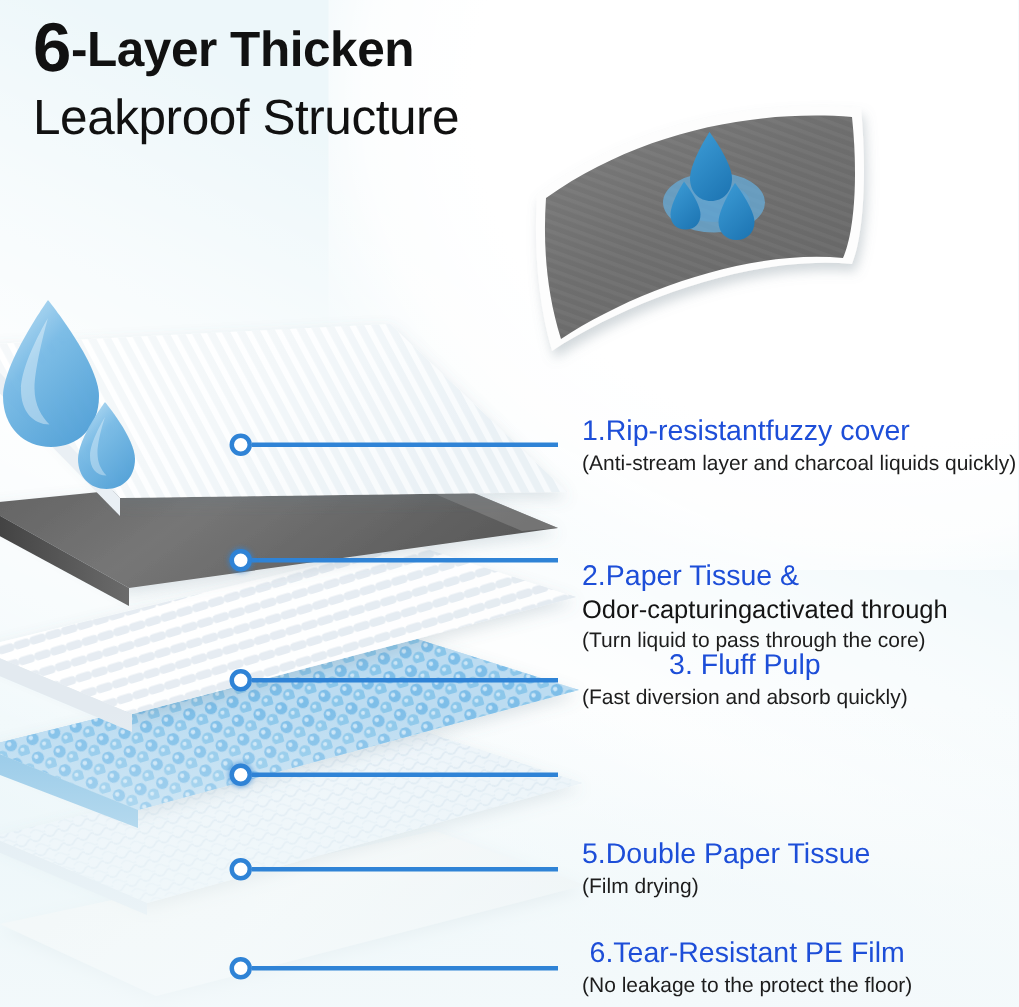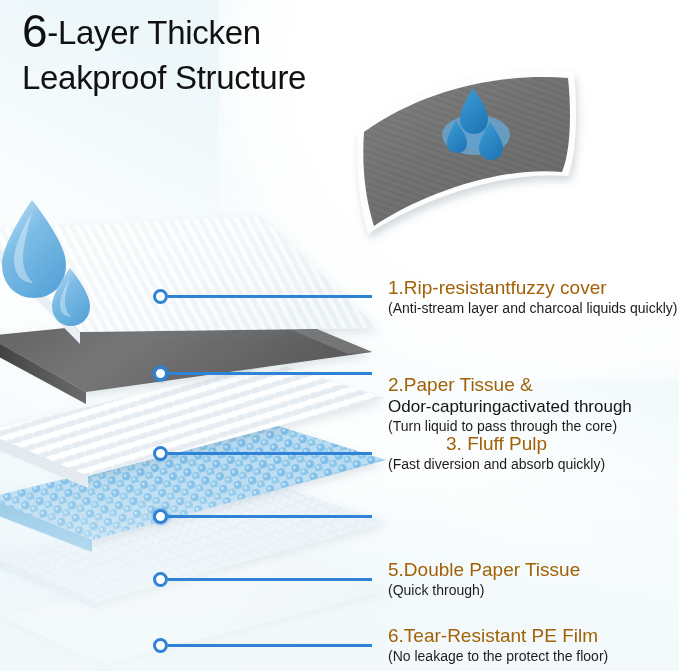--- a/index.html
+++ b/index.html
@@ -20,41 +20,41 @@
     position:absolute;left:0;top:0;width:679px;height:671px;
     background:linear-gradient(206deg, rgba(255,255,255,0) 0%, rgba(255,255,255,0) 30%, rgba(255,255,255,0.55) 46%, rgba(255,255,255,0.9) 60%, rgba(255,255,255,0.55) 74%, rgba(255,255,255,0) 88%);
   }
   .bg-bottom-fade{
     position:absolute;left:0;bottom:0;width:679px;height:200px;
     background:linear-gradient(to bottom, rgba(237,247,250,0) 0%, rgba(240,248,250,0.6) 60%, rgba(243,249,251,0.9) 100%);
   }
 
   
   .heading{position:absolute;left:22px;top:10px;width:420px;color:#111;}
-  .heading .l1{font-size:33px;font-weight:normal;line-height:42px;letter-spacing:-0.3px;white-space:nowrap;}
+  .heading .l1{font-size:33px;font-weight:bold;line-height:42px;letter-spacing:-0.3px;white-space:nowrap;}
   .heading .l1 .big{font-size:46px;line-height:42px;vertical-align:-3px;}
   .heading .l2{font-size:33px;font-weight:normal;line-height:44px;letter-spacing:-0.3px;white-space:nowrap;margin-top:2px;}
 
   
   .pad-wrap{position:absolute;left:352px;top:58px;width:240px;height:190px;}
   .pad-wrap svg{display:block;overflow:visible;}
 
   
   .stack{position:absolute;left:-8px;top:186px;width:400px;height:480px;}
   .stack svg{display:block;overflow:visible;}
 
   
   .conn{position:absolute;height:3px;background:#2f83d6;}
   .dot{position:absolute;width:15px;height:15px;border-radius:50%;
        border:3px solid #2f83d6;background:#ffffff;box-sizing:border-box;}
   .dot.filled{background:#ffffff;box-shadow:0 0 3px 1px rgba(47,131,214,.55);}
 
   
   .lbl{position:absolute;left:388px;color:#1a1a1a;}
-  .lbl .t{font-size:19px;line-height:23px;white-space:nowrap;color:#a16207;}
+  .lbl .t{font-size:19px;line-height:23px;white-space:nowrap;color:#1d4ed8;}
   .lbl .t2{font-size:17px;line-height:21px;white-space:nowrap;color:#141414;}
   .lbl .s{font-size:14px;line-height:18px;white-space:nowrap;color:#1d1d1d;}
 </style>
 </head>
 <body>
 
 <div id="stage">
 
   <div class="bg-base"></div>
   <div class="bg-white-tr"></div>
@@ -260,21 +260,21 @@
   </div>
 
   <div class="lbl" style="top:432px;text-align:center;">
     <div class="t">3. Fluff Pulp</div>
     <div class="s">(Fast diversion and absorb quickly)</div>
   </div>
 
 
   <div class="lbl" style="top:558px;">
     <div class="t">5.Double Paper Tissue</div>
-    <div class="s">(Quick through)</div>
-  </div>
-
-  <div class="lbl" style="top:624px;">
+    <div class="s">(Film drying)</div>
+  </div>
+
+  <div class="lbl" style="top:624px;text-align:center;">
     <div class="t">6.Tear-Resistant PE Film</div>
     <div class="s">(No leakage to the protect the floor)</div>
   </div>
 
 </div>
 
 </body></html>

